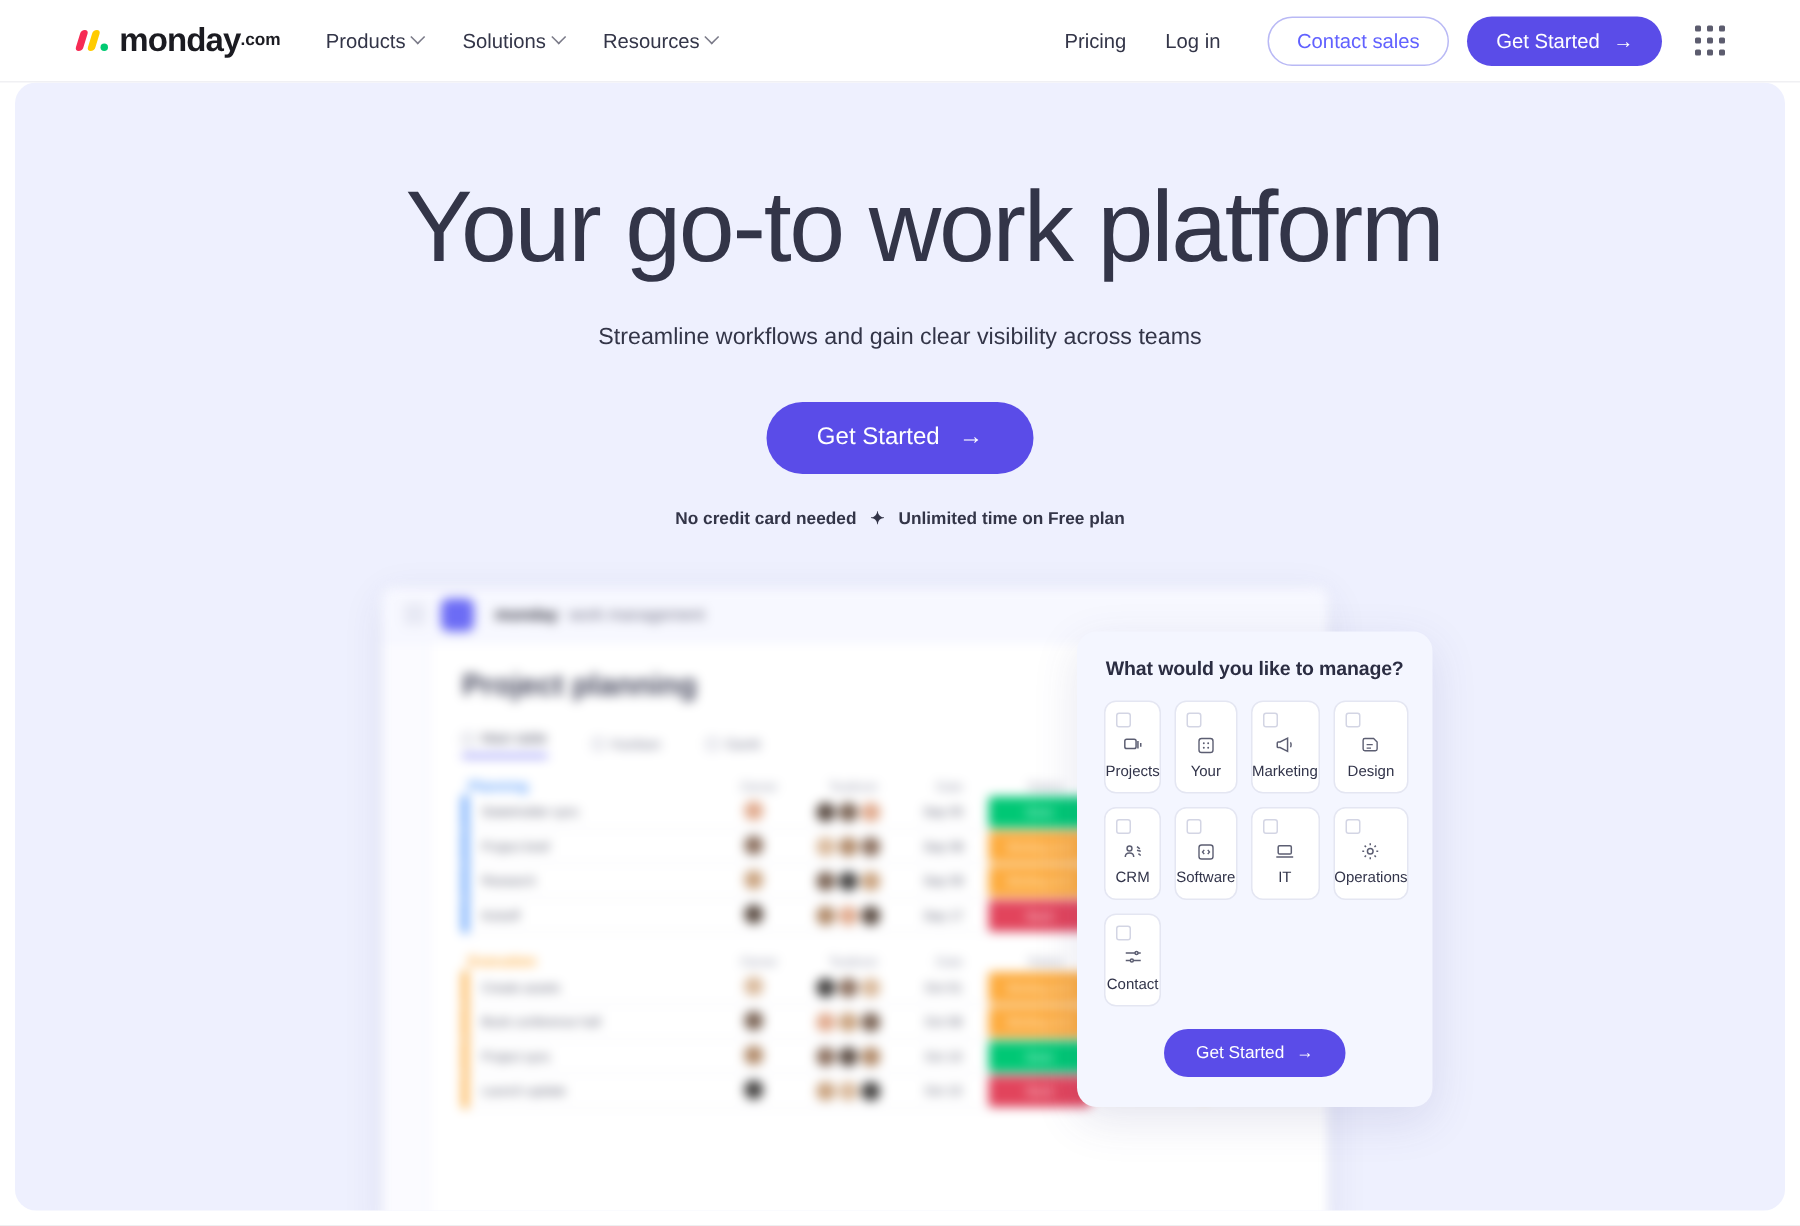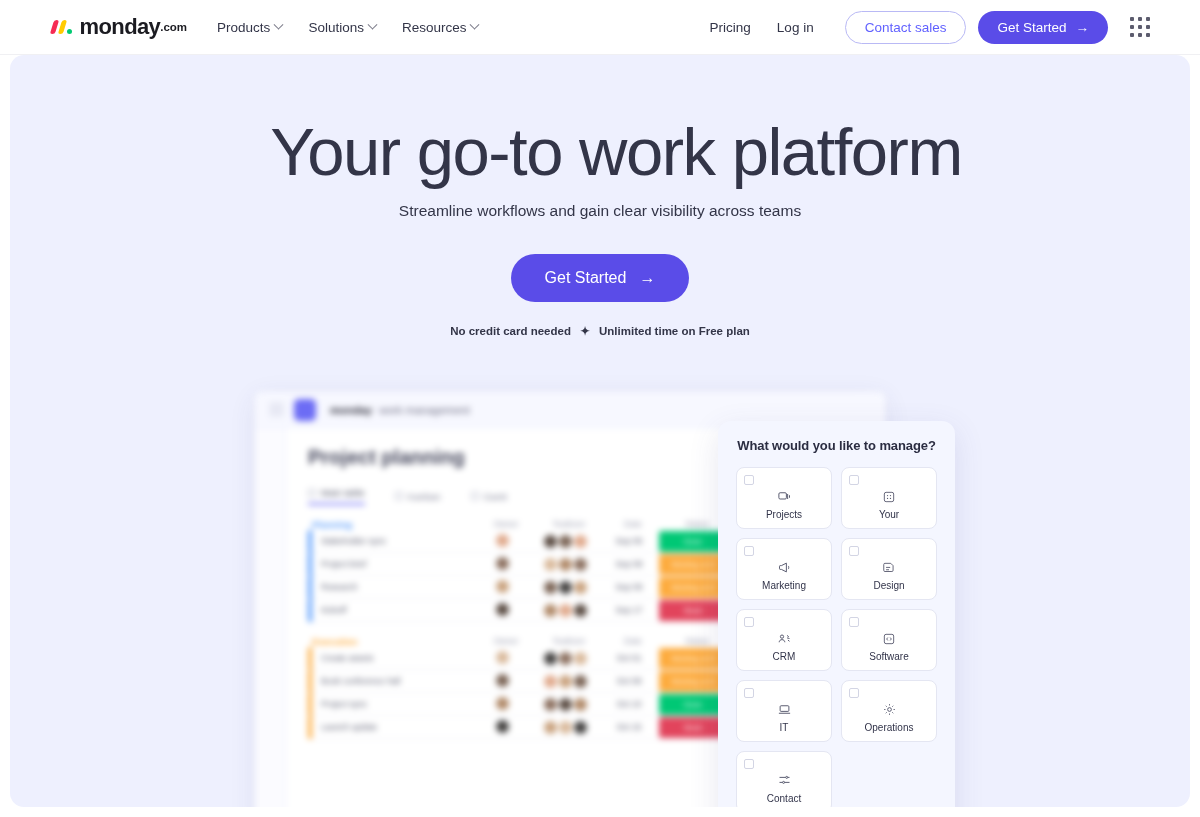--- a/index.html
+++ b/index.html
@@ -73,21 +73,21 @@
     width: 1180px; height: 752px;
     background: #eef0fe; border-radius: 14px 14px 14px 14px;
     overflow: hidden;
   }
   .hero-h1 {
     margin-top: 60px; text-align: center;
     font-size: 67px; font-weight: 300; color: #333548;
     letter-spacing: -1.5px; line-height: 1.1; padding-left: 32px;
   }
   .hero-sub {
-    margin-top: 9px; text-align: center;
+    margin-top: 23px; text-align: center;
     font-size: 15.5px; color: #333548; line-height: 1.65;
   }
   .hero-cta-wrap { display: flex; justify-content: center; margin-top: 31px; }
   .btn-primary-lg {
     font-size: 16px; color: #fff; background: #5a4ce8;
     border: none; border-radius: 26px; padding: 15px 34px;
     cursor: pointer; display: flex; align-items: center; gap: 13px;
   }
   .hero-note {
     margin-top: 22px; text-align: center;
@@ -149,21 +149,21 @@
     position: absolute; left: 708px; top: 366px;
     width: 237px; background: #f4f6ff;
     border-radius: 13px; padding: 17px 18px 20px 18px;
     box-shadow: 0 9px 30px rgba(70,70,140,.13);
     z-index: 30;
   }
   .card-title {
     font-size: 13px; font-weight: bold; color: #2b2d42;
     text-align: center; margin-bottom: 14px; letter-spacing: -0.1px;
   }
-  .card-grid { display: grid; grid-template-columns: repeat(2, 1fr); gap: 9px; }
+  .card-grid { display: grid; grid-template-columns: repeat(4, 1fr); gap: 9px; }
   .opt {
     background: #fff; border: 1px solid #e4e6f2; border-radius: 8px;
     height: 62px; position: relative; cursor: pointer;
     display: flex; flex-direction: column; align-items: center; justify-content: flex-end;
     padding-bottom: 8px;
   }
   .opt .cb {
     position: absolute; top: 7px; left: 7px;
     width: 10px; height: 10px; border: 1px solid #d3d5e4; border-radius: 2px; background: #fff;
   }

